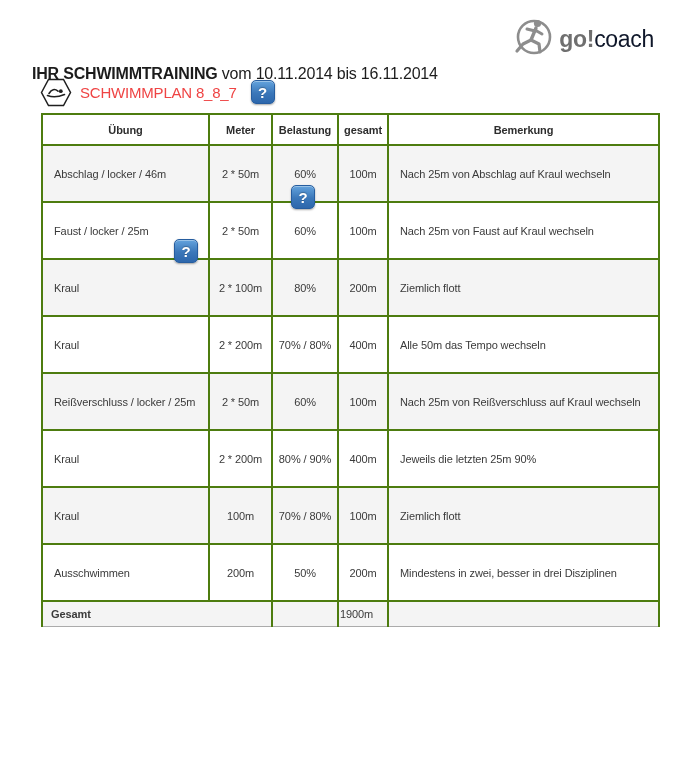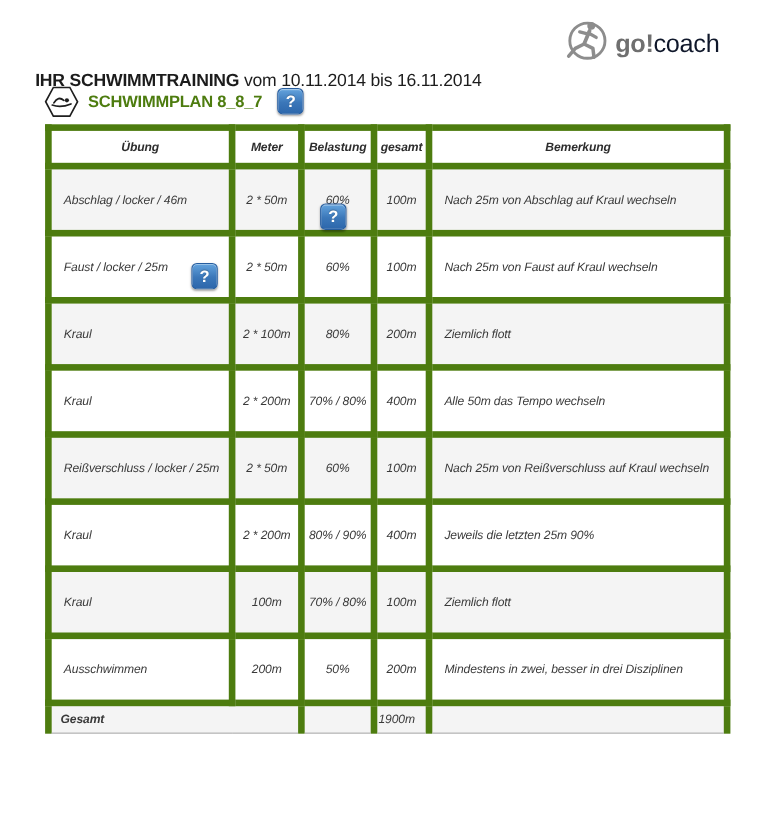--- a/index.html
+++ b/index.html
@@ -23,21 +23,21 @@
   .title-line{
     position:absolute;left:32px;top:53px;
     font-size:16px;color:#1c1c1c;letter-spacing:-0.2px;white-space:nowrap;margin-top:12px;
   }
   .title-bold{font-weight:bold;}
   .plan-line{
     position:absolute;left:40px;top:77px;height:30px;
     display:flex;align-items:center;
   }
   .plan-title{
-    font-size:15px;font-weight:bold;color:#4d7c0f;
+    font-size:15px;font-weight:normal;color:#ef4444;
     letter-spacing:-0.2px;margin-left:8px;white-space:nowrap;
   }
   
   .help-btn{
     width:24px;height:24px;border-radius:5px;
     background:linear-gradient(180deg,#63a3dd 0%,#3b77b9 55%,#2d67ac 100%);
     border:1px solid #265d9f;
     color:#ffffff;font-size:15px;font-weight:bold;
     display:flex;align-items:center;justify-content:center;
     box-shadow:0 1px 2px rgba(0,0,0,0.35), inset 0 1px 0 rgba(255,255,255,0.35);
@@ -47,22 +47,22 @@
   .help-btn.inline{margin-left:14px;}
   .help-btn.floating{position:absolute;z-index:5;}
   .help-float-belastung{left:291px;top:185px;}
   .help-float-uebung{left:174px;top:239px;}
   
   .plan-table{
     position:absolute;left:41px;top:113px;width:617px;
     border-collapse:collapse;table-layout:fixed;
   }
   .plan-table th,.plan-table td{
-    border:6px solid #4d7c0f;
-    overflow:hidden;white-space:nowrap;font-style:italic;
+    border:2px solid #4d7c0f;
+    overflow:hidden;white-space:nowrap;
   }
   .plan-table th{
     height:27px;font-size:11px;font-weight:bold;color:#2d2d2d;
     text-align:center;letter-spacing:-0.1px;
   }
   .plan-table td{
     height:55px;font-size:11px;color:#3a3a3a;letter-spacing:-0.1px;
     vertical-align:middle;
   }
   .plan-table tbody tr:nth-child(odd){background:#f4f4f4;}

